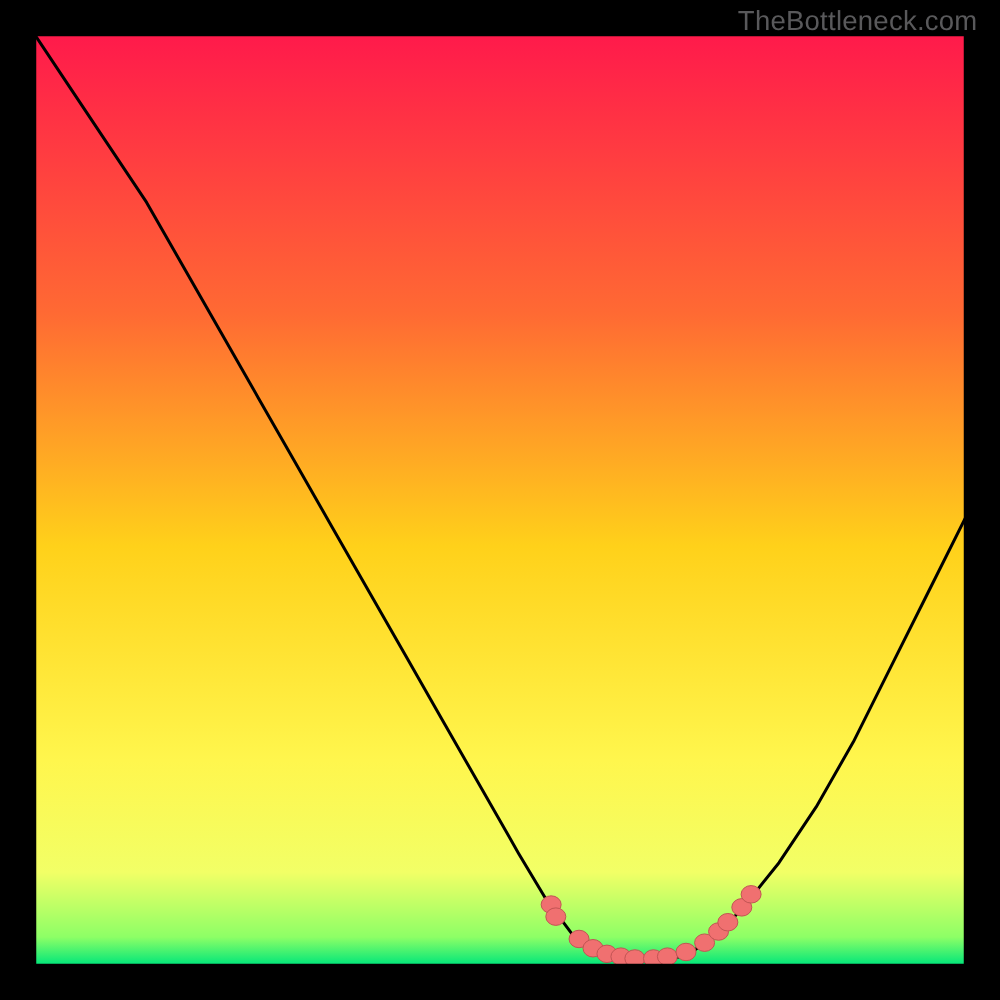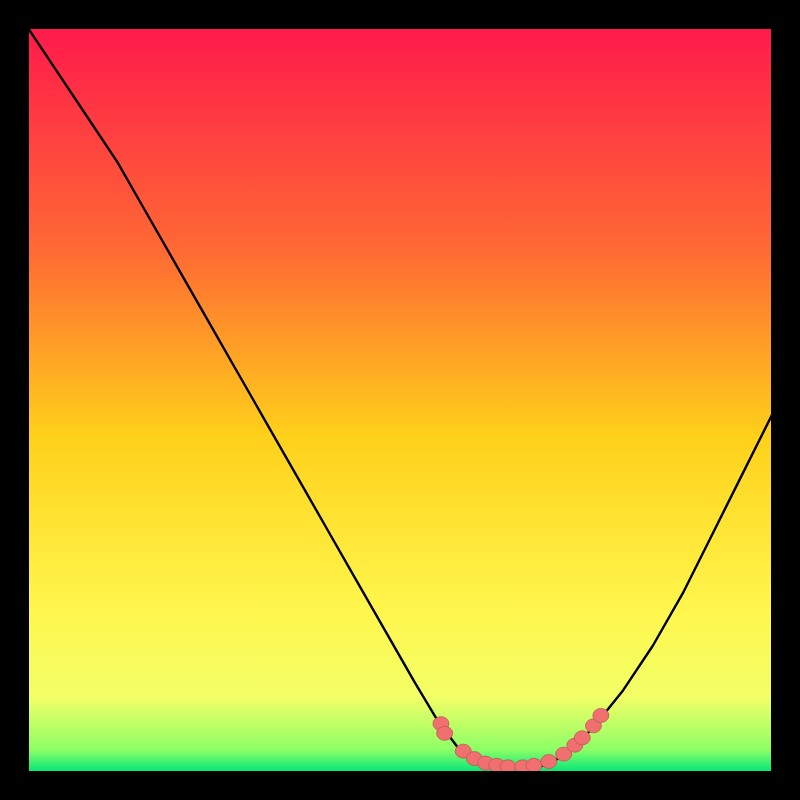--- a/index.html
+++ b/index.html
@@ -35,20 +35,21 @@
   }
   svg {
     display: block;
   }
 </style>
 </head>
 <body>
 
 <div class="outer">
 
+  <div class="watermark">TheBottleneck.com</div>
 
   <div class="plot-frame">
     <svg id="chart-svg" width="744" height="744" viewBox="0 0 744 744" preserveAspectRatio="none">
       <defs>
         <linearGradient id="bg-grad" x1="0" y1="0" x2="0" y2="1">
           <stop id="g0" offset="0%" stop-color="#ff1a4b"></stop>
           <stop id="g1" offset="30%" stop-color="#ff6a33"></stop>
           <stop id="g2" offset="55%" stop-color="#ffd11a"></stop>
           <stop id="g3" offset="78%" stop-color="#fff64d"></stop>
           <stop id="g4" offset="90%" stop-color="#f2ff66"></stop>

